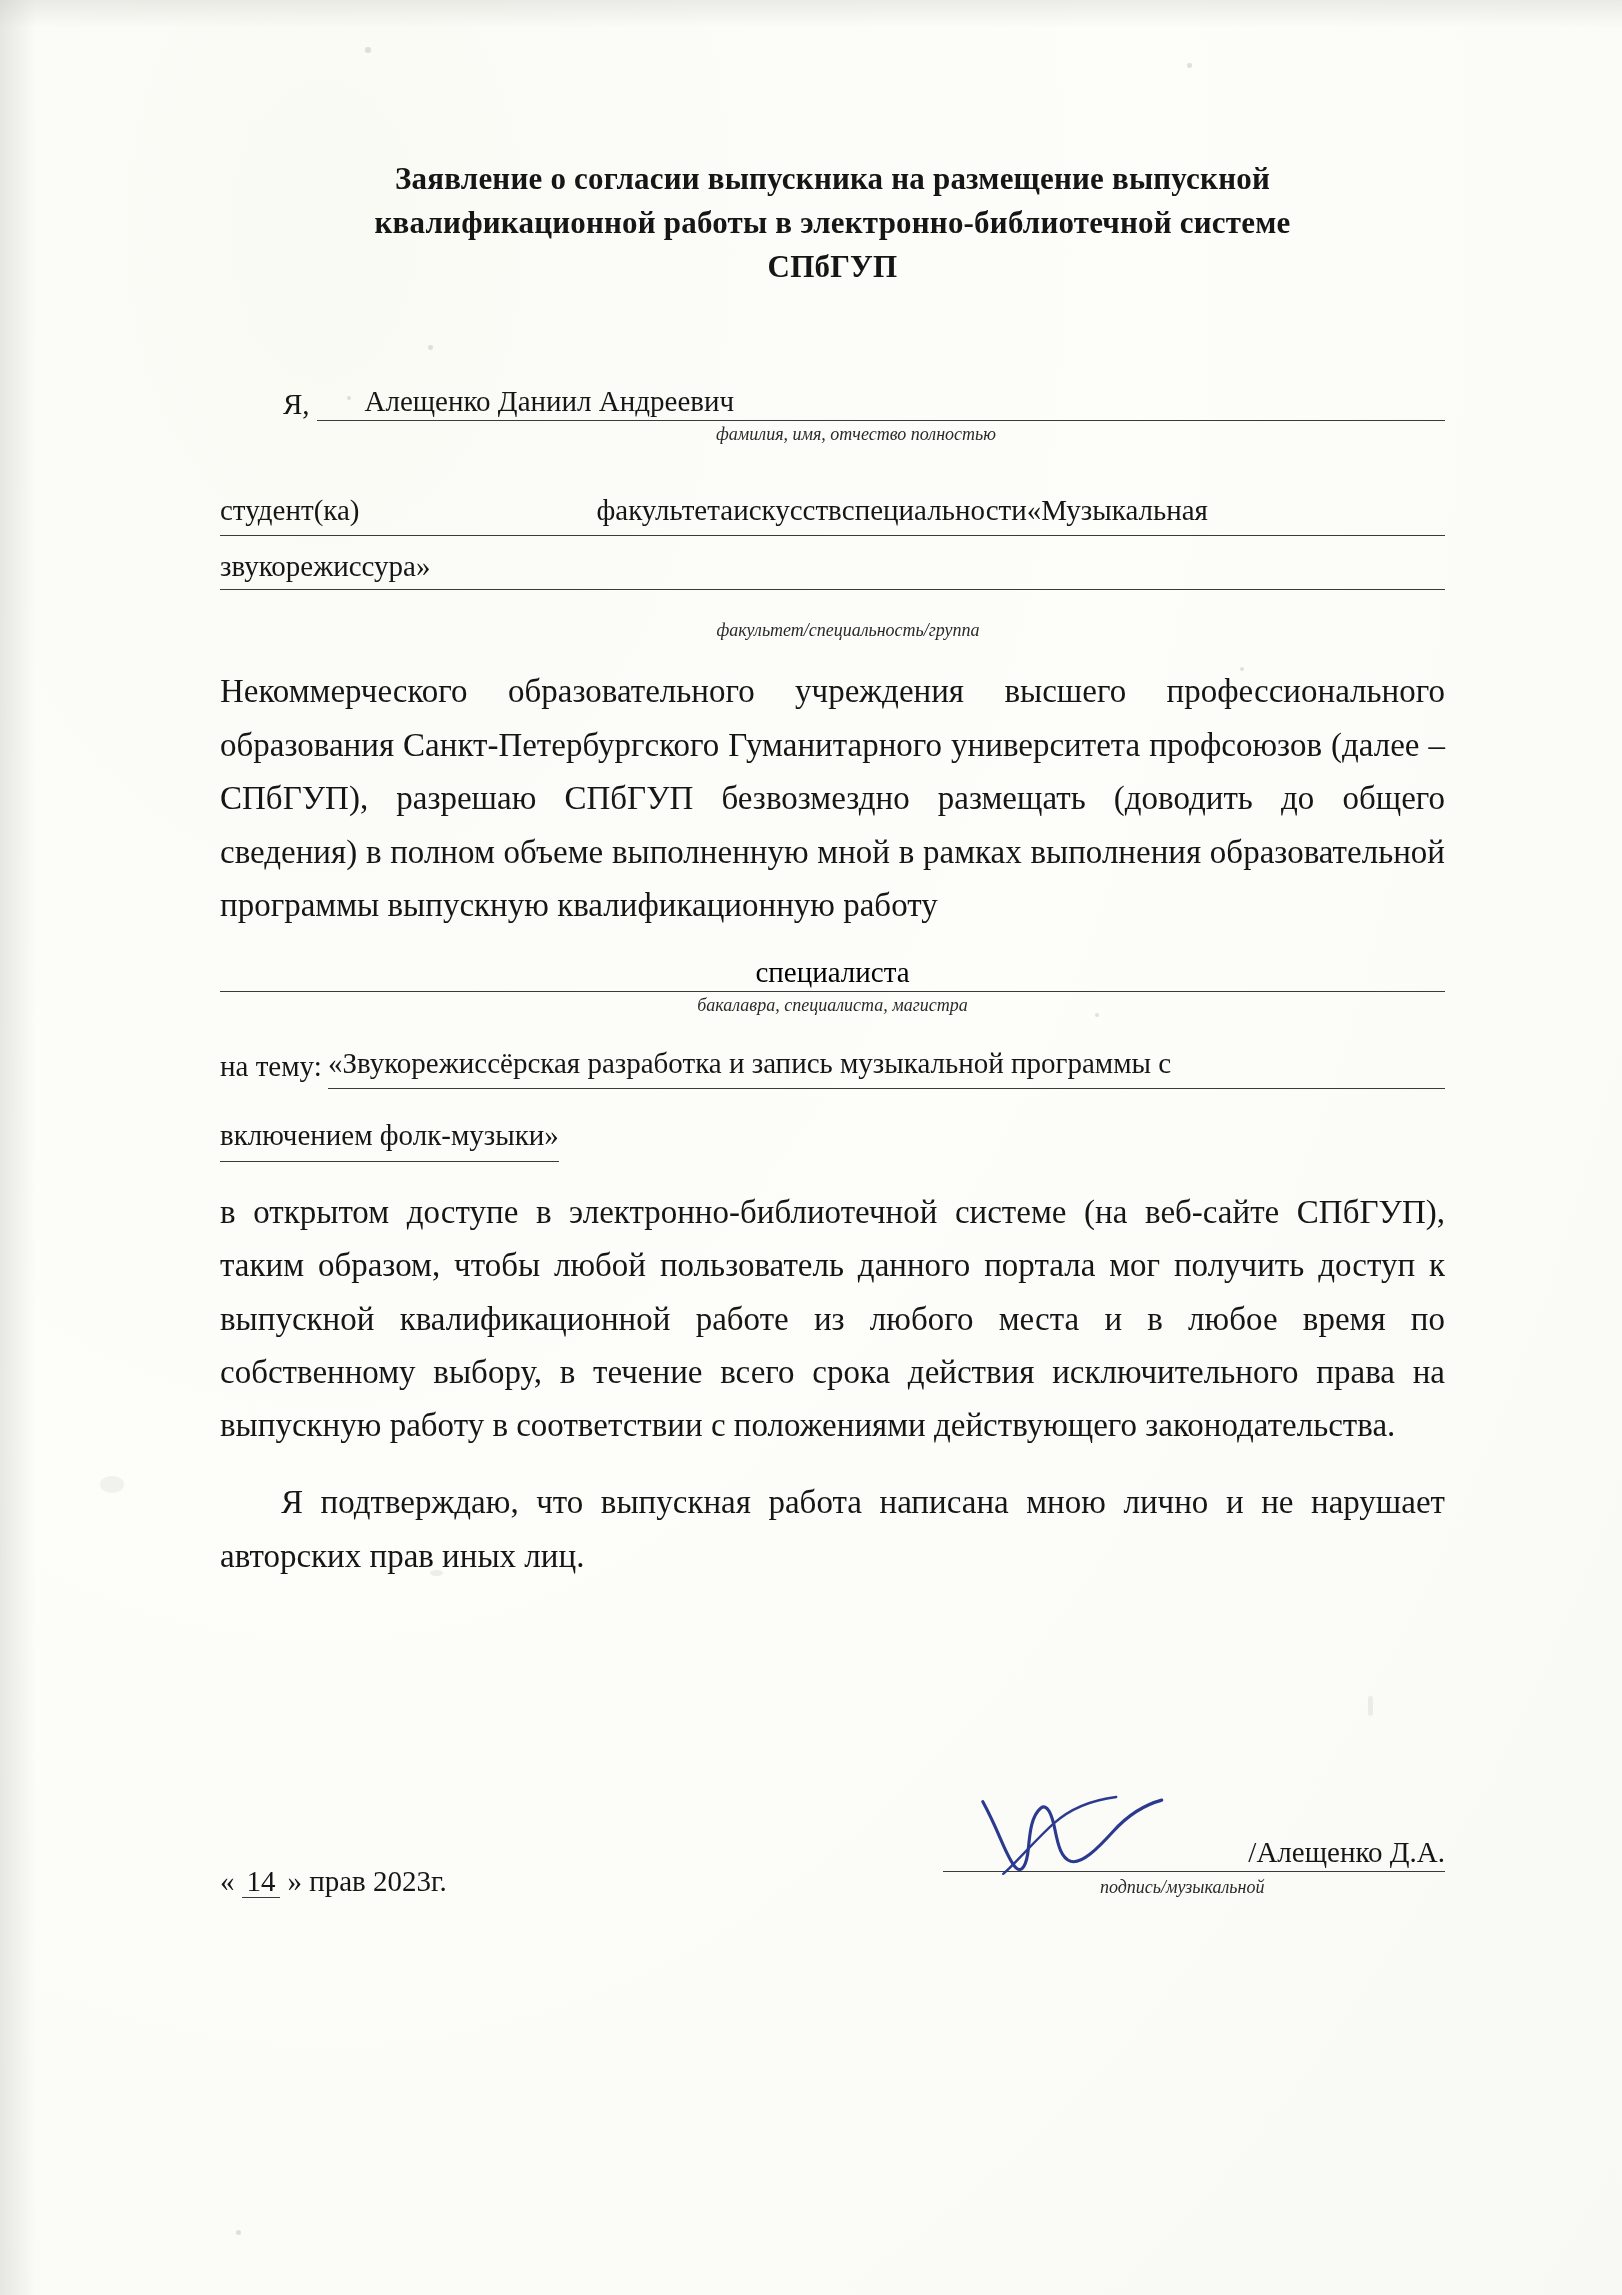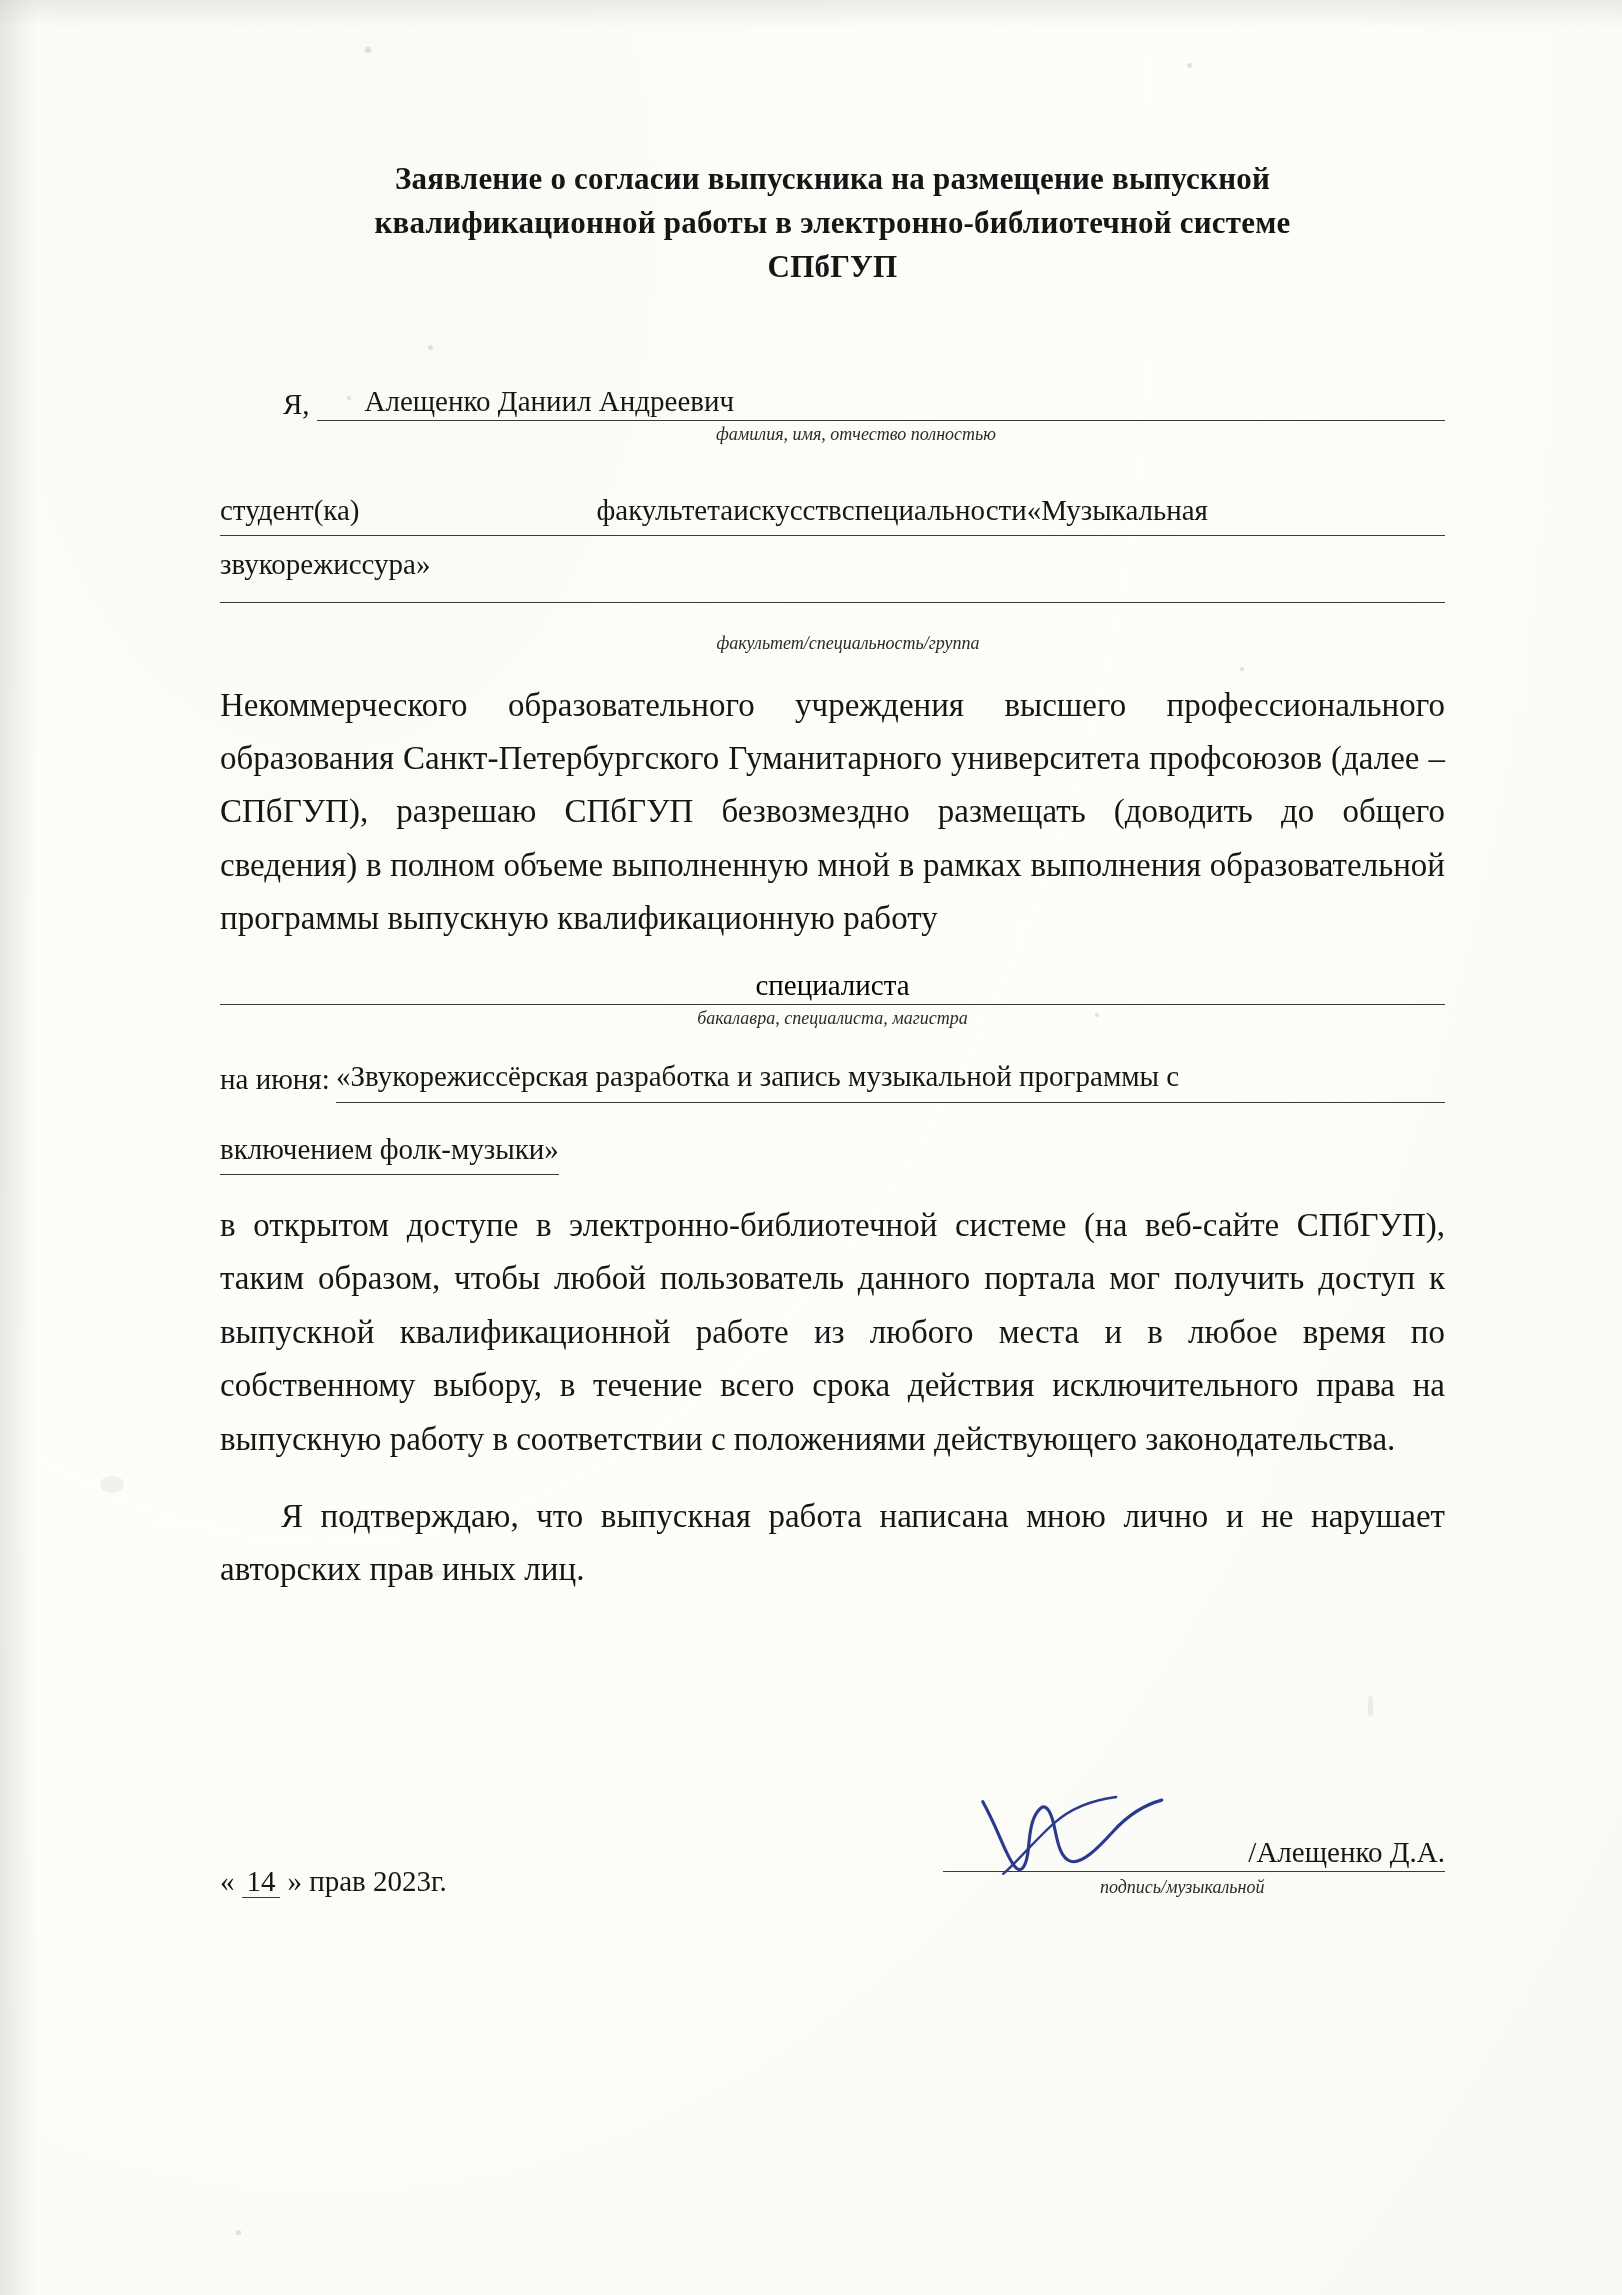--- a/index.html
+++ b/index.html
@@ -97,21 +97,21 @@
     justify-content: center;
     border-bottom: 1.6px solid #3a3a3a;
     padding-bottom: 1.6px;
   }
   .stu-second {
     display: flex;
     align-items: flex-end;
   }
   .stu-second .w2 {
     border-bottom: 1.6px solid #3a3a3a;
-    padding-bottom: 15px;
+    padding-bottom: 0;
     white-space: nowrap;
   }
   .stu-second .rest-line {
     flex: 1;
     border-bottom: 1.6px solid #3a3a3a;
     padding-bottom: 1.6px;
   }
 
   .para {
     font-size: 33px;
@@ -289,21 +289,21 @@
 
     <div class="degree-row">
       <span class="seg">специалиста</span>
     </div>
     <div class="caption">бакалавра, специалиста, магистра</div>
 
     <div class="spacer-sm"></div>
 
     <div class="topic">
       <div class="topic-row1">
-        <span class="lead2">на июня:</span>
+        <span class="lead2">на тему:</span>
         <span class="u-fill">«Звукорежиссёрская разработка и запись музыкальной программы с</span>
       </div>
       <div><span class="topic-row2">включением фолк-музыки»</span></div>
     </div>
 
     <div class="spacer-sm"></div>
 
     <div class="para">в открытом доступе в электронно-библиотечной системе (на веб-сайте СПбГУП), таким образом, чтобы любой пользователь данного портала мог получить доступ к выпускной квалификационной работе из любого места и в любое время по собственному выбору, в течение всего срока действия исключительного права на выпускную работу в соответствии с положениями действующего законодательства.</div>
 
     <div class="spacer-sm"></div>

